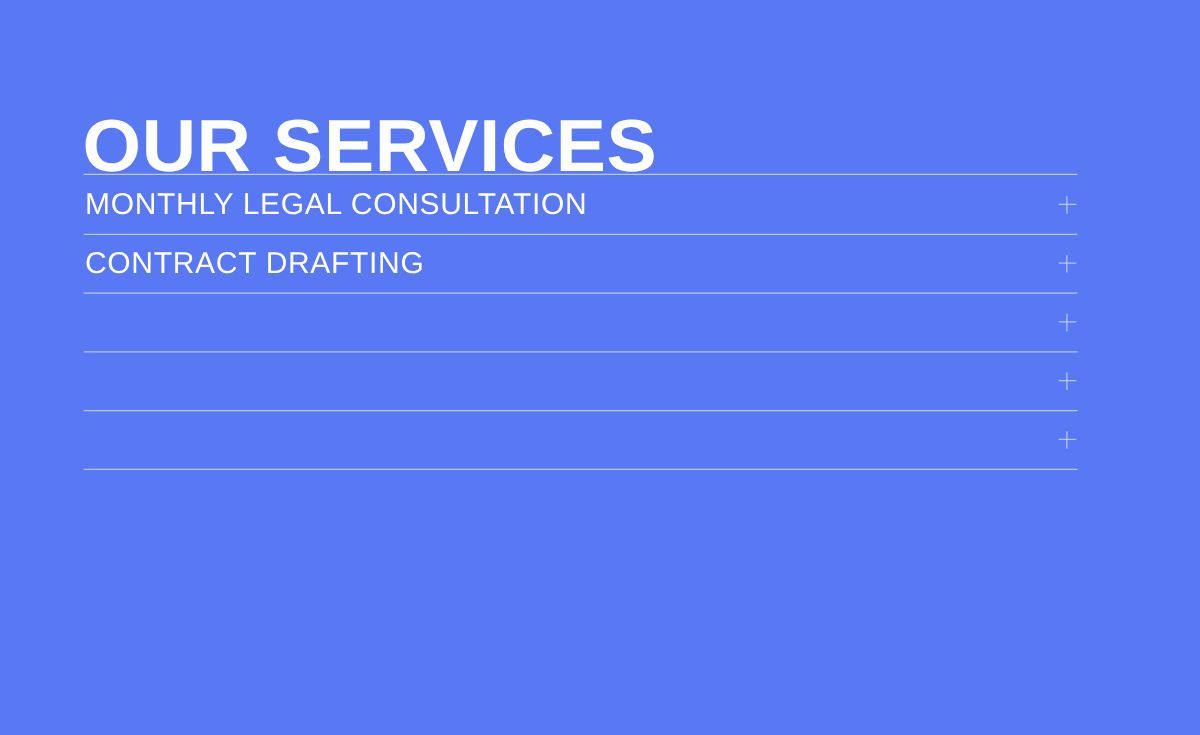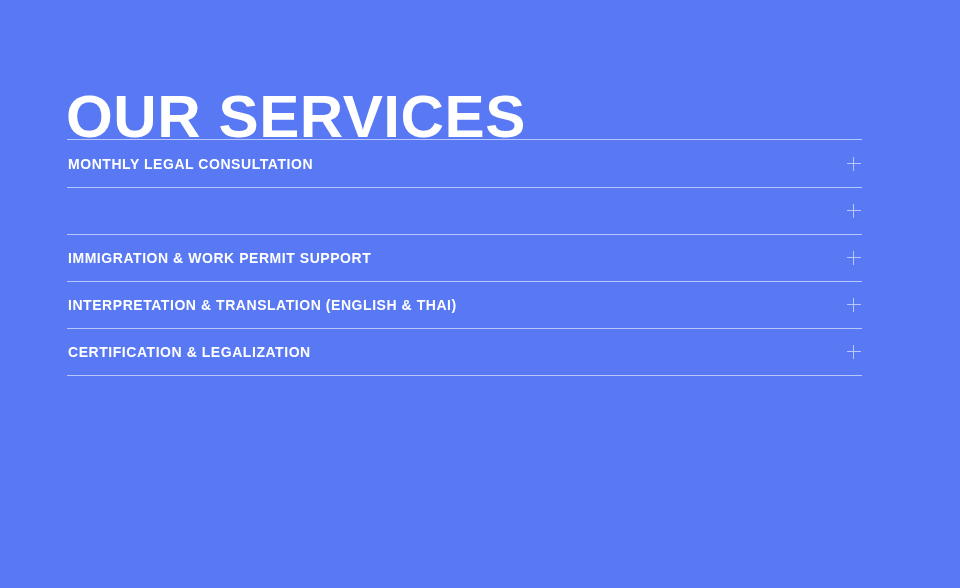--- a/index.html
+++ b/index.html
@@ -53,22 +53,22 @@
     box-sizing: border-box;
   }
   .service-row:first-child {
     border-top: none;
   }
   #services-list {
     border-top: 1px solid rgba(255, 255, 255, 0.58);
     border-bottom: 1px solid rgba(255, 255, 255, 0.58);
   }
   .service-label {
-    font-size: 14px;
-    font-weight: 700;
+    font-size: 24px;
+    font-weight: 400;
     color: #ffffff;
     letter-spacing: 0.55px;
     white-space: nowrap;
     line-height: 22px;
     padding-left: 1px;
     -webkit-font-smoothing: antialiased;
   }
   .service-toggle {
     position: absolute;
     right: 0px;
@@ -107,32 +107,30 @@
   <div id="services-list">
 
     <div class="service-row">
       <span class="service-label">MONTHLY LEGAL CONSULTATION</span>
       <span class="service-toggle"></span>
     </div>
 
 
 
     <div class="service-row">
+      <span class="service-label">CONTRACT DRAFTING</span>
       <span class="service-toggle"></span>
     </div>
 
     <div class="service-row">
-      <span class="service-label">IMMIGRATION &amp; WORK PERMIT SUPPORT</span>
       <span class="service-toggle"></span>
     </div>
 
     <div class="service-row">
-      <span class="service-label">INTERPRETATION &amp; TRANSLATION (ENGLISH &amp; THAI)</span>
       <span class="service-toggle"></span>
     </div>
 
     <div class="service-row">
-      <span class="service-label">CERTIFICATION &amp; LEGALIZATION</span>
       <span class="service-toggle"></span>
     </div>
 
   </div>
 </div>
 
 </body></html>

